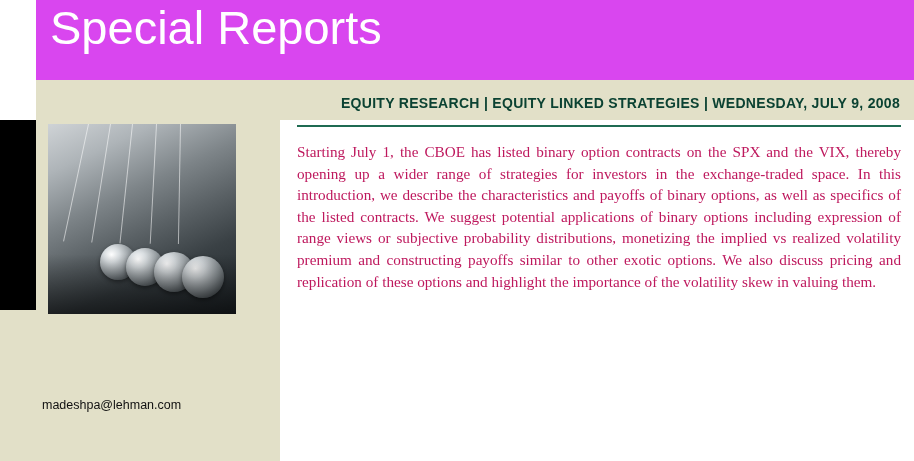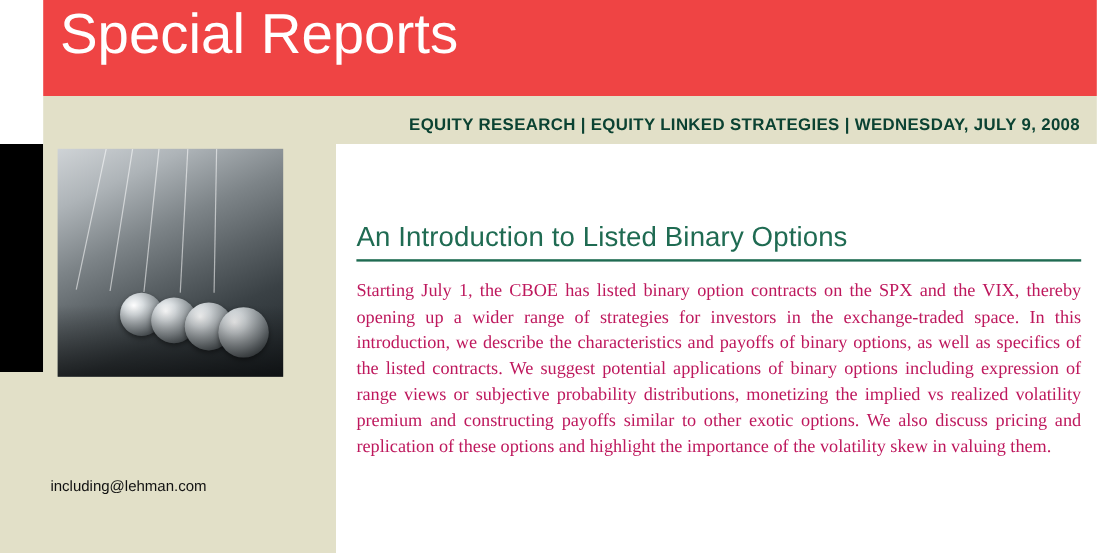--- a/index.html
+++ b/index.html
@@ -15,21 +15,21 @@
     position: relative;
   }
 
   
   .banner {
     position: absolute;
     left: 0;
     top: 0;
     width: 914px;
     height: 80px;
-    background: #ef4444;
+    background: #d946ef;
   }
   .banner-left-white {
     position: absolute;
     left: 0;
     top: 0;
     width: 36px;
     height: 80px;
     background: #ffffff;
   }
   .banner-title {
@@ -215,20 +215,19 @@
   <div class="wire w4"></div>
   <div class="wire w5"></div>
   <div class="ball b1"></div>
   <div class="ball b2"></div>
   <div class="ball b3"></div>
   <div class="ball b4"></div>
   <div class="shade"></div>
 </div>
 
 <div class="contact">
-  <div>including@lehman.com</div>
+  <div>madeshpa@lehman.com</div>
 </div>
 
 <div class="content">
-  <h1 class="doc-title">An Introduction to Listed Binary Options</h1>
   <div class="rule"></div>
   <p class="body-text">Starting July 1, the CBOE has listed binary option contracts on the SPX and the VIX, thereby opening up a wider range of strategies for investors in the exchange-traded space. In this introduction, we describe the characteristics and payoffs of binary options, as well as specifics of the listed contracts. We suggest potential applications of binary options including expression of range views or subjective probability distributions, monetizing the implied vs realized volatility premium and constructing payoffs similar to other exotic options. We also discuss pricing and replication of these options and highlight the importance of the volatility skew in valuing them.</p>
 </div>
 
 </body></html>

